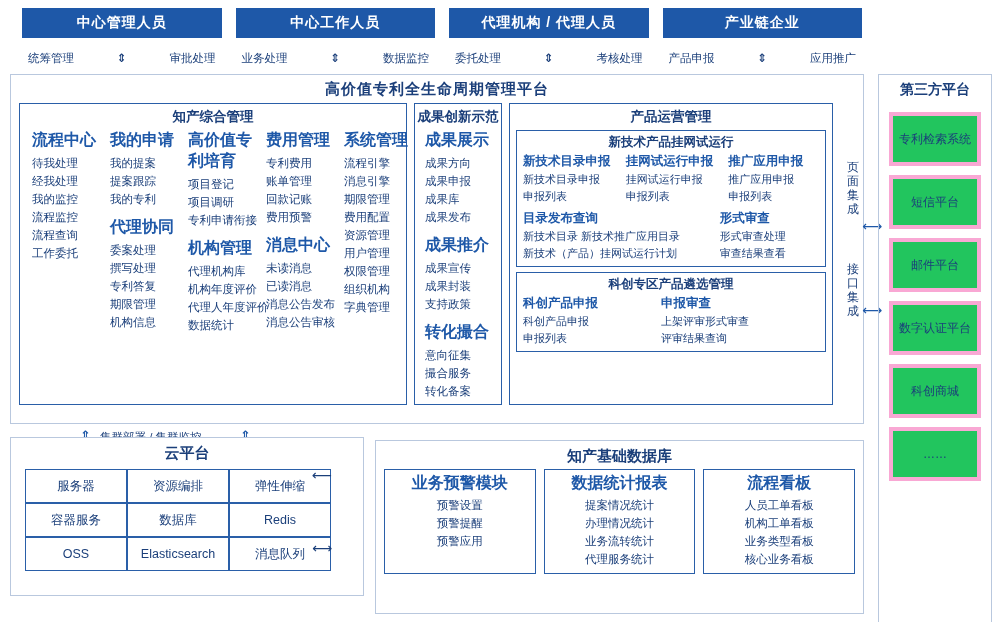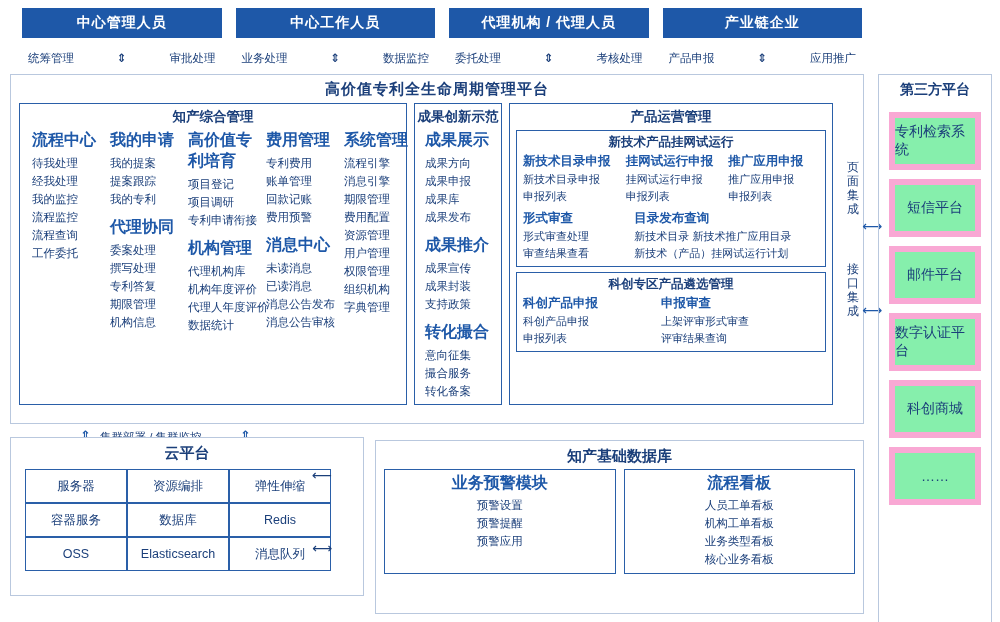--- a/index.html
+++ b/index.html
@@ -58,22 +58,22 @@
   .sub3 .c .it{font-size:11px;color:#1b3f7a;line-height:17px;white-space:nowrap;}
 
   
   .vlabel{position:absolute;width:14px;font-size:12px;color:#1b3f7a;line-height:14px;text-align:center;}
   .arrowLR{position:absolute;font-size:14px;color:#1e58a8;}
 
   
   .third{position:absolute;left:878px;top:74px;width:112px;height:548px;border:1px solid #b9c8de;}
   .third h3{margin:0;padding:6px 0 4px;text-align:center;font-size:14px;font-weight:bold;color:#1b3f7a;}
   .tpitem{
-    margin:9px 10px;height:46px;border:6px solid #f9a8d4;display:flex;align-items:center;
-    justify-content:center;font-size:14px;color:#1b3f7a;background:#86efac;
+    margin:9px 10px;height:46px;border:4px solid #f9a8d4;display:flex;align-items:center;
+    justify-content:center;font-size:12px;color:#1b3f7a;background:#22c55e;
   }
 
   
   .cloud{position:absolute;left:10px;top:437px;width:352px;height:157px;border:1px solid #b9c8de;background:#fff;}
   .cloud h3{margin:0;padding:6px 0 2px;text-align:center;font-size:15px;font-weight:bold;color:#1b3f7a;}
   .cloudgrid{display:flex;flex-wrap:wrap;gap:0;padding:4px 14px;}
   .cloudcell{
     width:100px;height:32px;border:1px solid #2a5fa8;display:flex;align-items:center;justify-content:center;
     font-size:12.5px;color:#1b3f7a;
   }
@@ -246,29 +246,29 @@
               <div class="it">挂网试运行申报</div>
               <div class="it">申报列表</div>
             </div>
             <div class="c">
               <h5>推广应用申报</h5>
               <div class="it">推广应用申报</div>
               <div class="it">申报列表</div>
             </div>
           </div>
           <div class="sub3">
-            <div class="c">
-              <h5>形式审查</h5>
-              <div class="it">形式审查处理</div>
-              <div class="it">审查结果查看</div>
-            </div>
             <div class="c" style="flex:1.85">
               <h5>目录发布查询</h5>
               <div class="it">新技术目录   新技术推广应用目录</div>
               <div class="it">新技术（产品）挂网试运行计划</div>
+            </div>
+            <div class="c">
+              <h5>形式审查</h5>
+              <div class="it">形式审查处理</div>
+              <div class="it">审查结果查看</div>
             </div>
           </div>
         </div>
 
         <div class="subbox">
           <div class="subbox-hd">科创专区产品遴选管理</div>
           <div class="sub3">
             <div class="c">
               <h5>科创产品申报</h5>
               <div class="it">科创产品申报</div>
@@ -355,20 +355,27 @@
   <div class="db">
     <h3>知产基础数据库</h3>
     <div class="dbcols">
       <div class="dbcol">
         <h5>业务预警模块</h5>
         <div class="it">预警设置</div>
         <div class="it">预警提醒</div>
         <div class="it">预警应用</div>
       </div>
       <div class="dbcol">
+        <h5>数据统计报表</h5>
+        <div class="it">提案情况统计</div>
+        <div class="it">办理情况统计</div>
+        <div class="it">业务流转统计</div>
+        <div class="it">代理服务统计</div>
+      </div>
+      <div class="dbcol">
         <h5>流程看板</h5>
         <div class="it">人员工单看板</div>
         <div class="it">机构工单看板</div>
         <div class="it">业务类型看板</div>
         <div class="it">核心业务看板</div>
       </div>
     </div>
   </div>
 
 </div>

